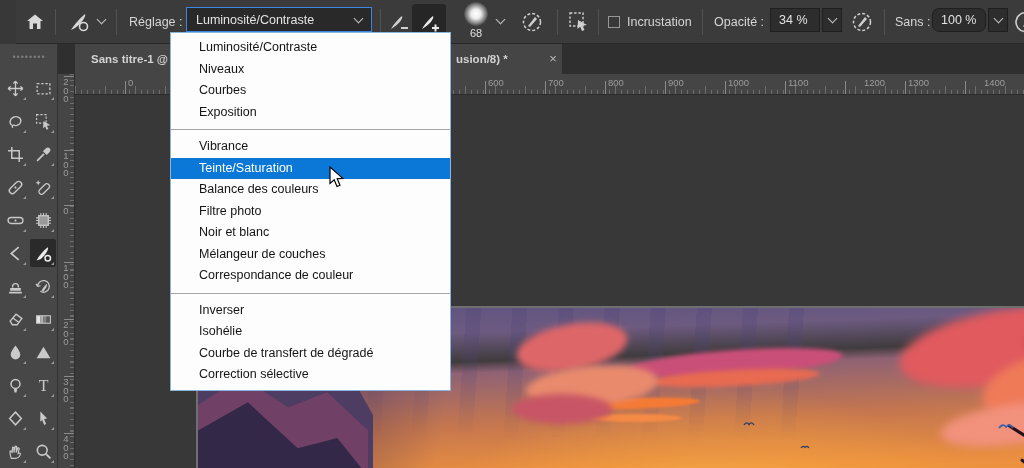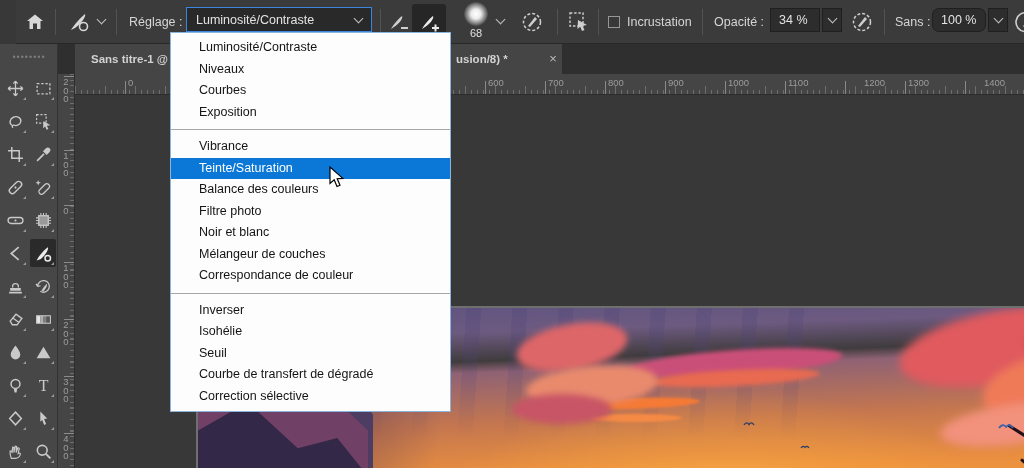--- a/index.html
+++ b/index.html
@@ -535,21 +535,20 @@
       <div class="menu-item">Vibrance</div>
       <div class="menu-item highlighted">Teinte/Saturation</div>
       <div class="menu-item">Balance des couleurs</div>
       <div class="menu-item">Filtre photo</div>
       <div class="menu-item">Noir et blanc</div>
       <div class="menu-item">Mélangeur de couches</div>
       <div class="menu-item">Correspondance de couleur</div>
       <div class="menu-sep"></div>
       <div class="menu-item">Inverser</div>
       <div class="menu-item">Isohélie</div>
-      <div class="menu-item">Seuil</div>
       <div class="menu-item">Courbe de transfert de dégradé</div>
       <div class="menu-item">Correction sélective</div>
     </div>
 
   <svg id="cursor" width="18" height="24" viewBox="0 0 18 24">
     <path d="M1 1 L1 17.5 L5.2 13.8 L8 20.5 L11 19.2 L8.2 12.7 L13.8 12.4 Z" fill="#ffffff" stroke="#000000" stroke-width="1.2"></path>
   </svg>
 
 </div>
 

